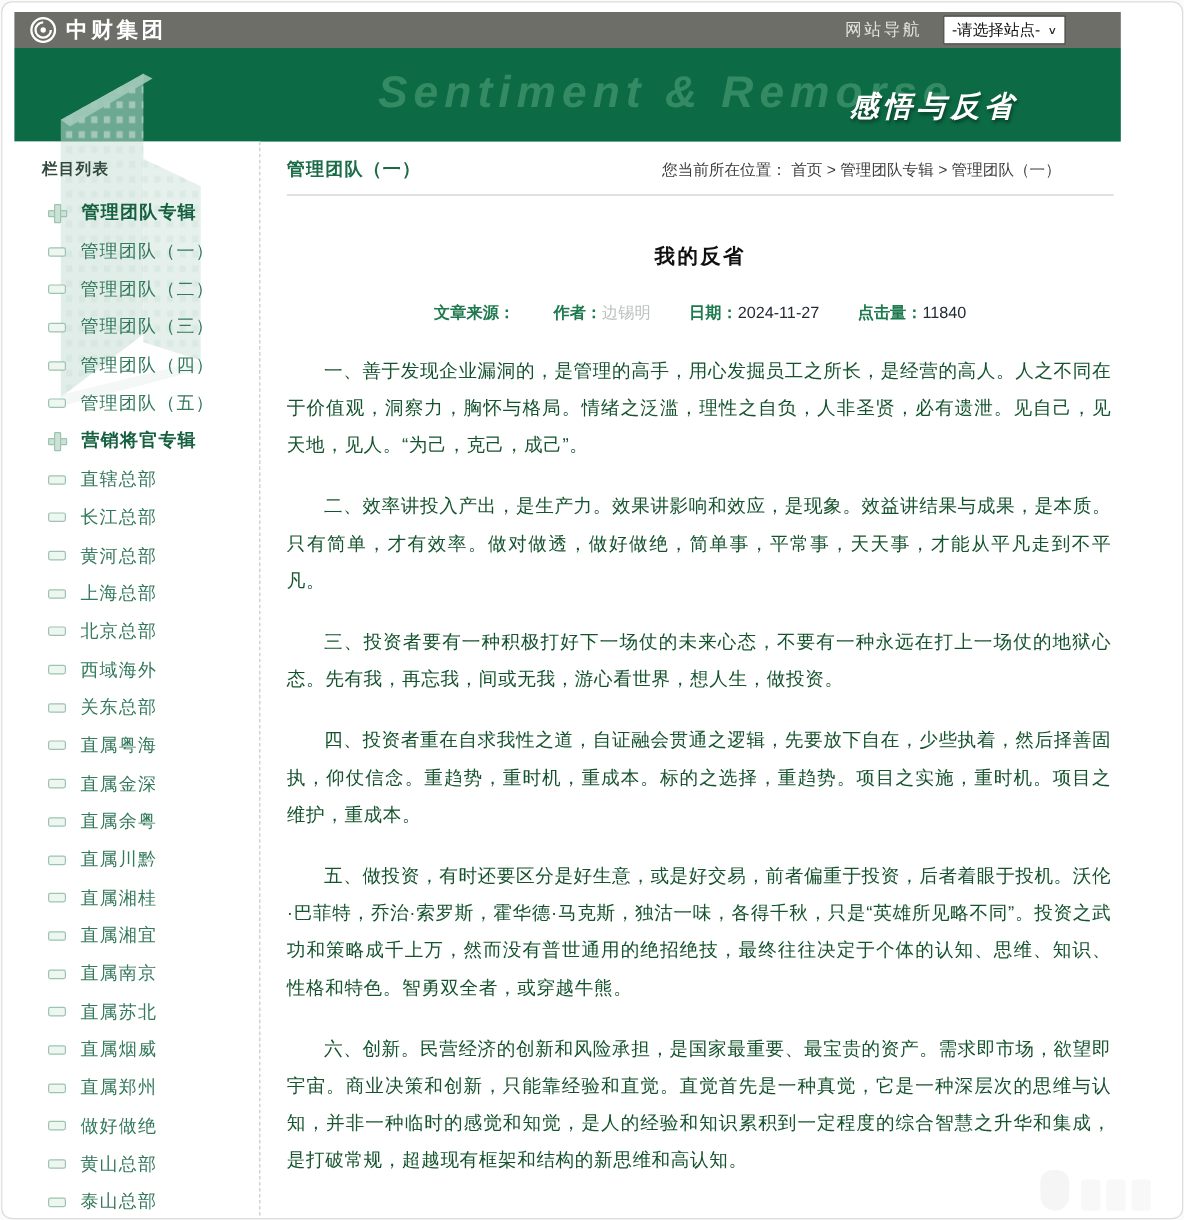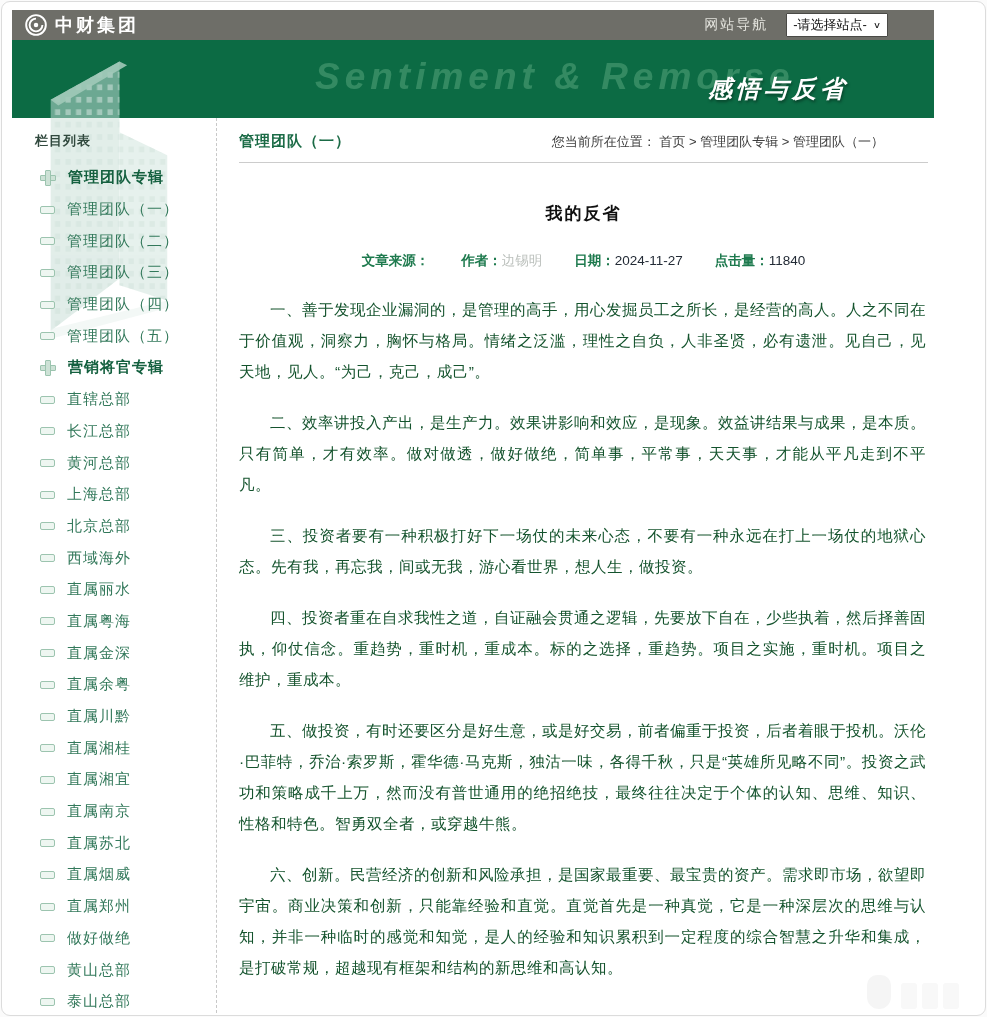--- a/index.html
+++ b/index.html
@@ -169,21 +169,21 @@
             <li class="nav-item item">
               <span class="ni dash"></span>
               <span class="nl">北京总部</span>
             </li>
             <li class="nav-item item">
               <span class="ni dash"></span>
               <span class="nl">西域海外</span>
             </li>
             <li class="nav-item item">
               <span class="ni dash"></span>
-              <span class="nl">直属丽水</span>
+              <span class="nl">关东总部</span>
             </li>
             <li class="nav-item item">
               <span class="ni dash"></span>
               <span class="nl">直属粤海</span>
             </li>
             <li class="nav-item item">
               <span class="ni dash"></span>
               <span class="nl">直属金深</span>
             </li>
             <li class="nav-item item">

